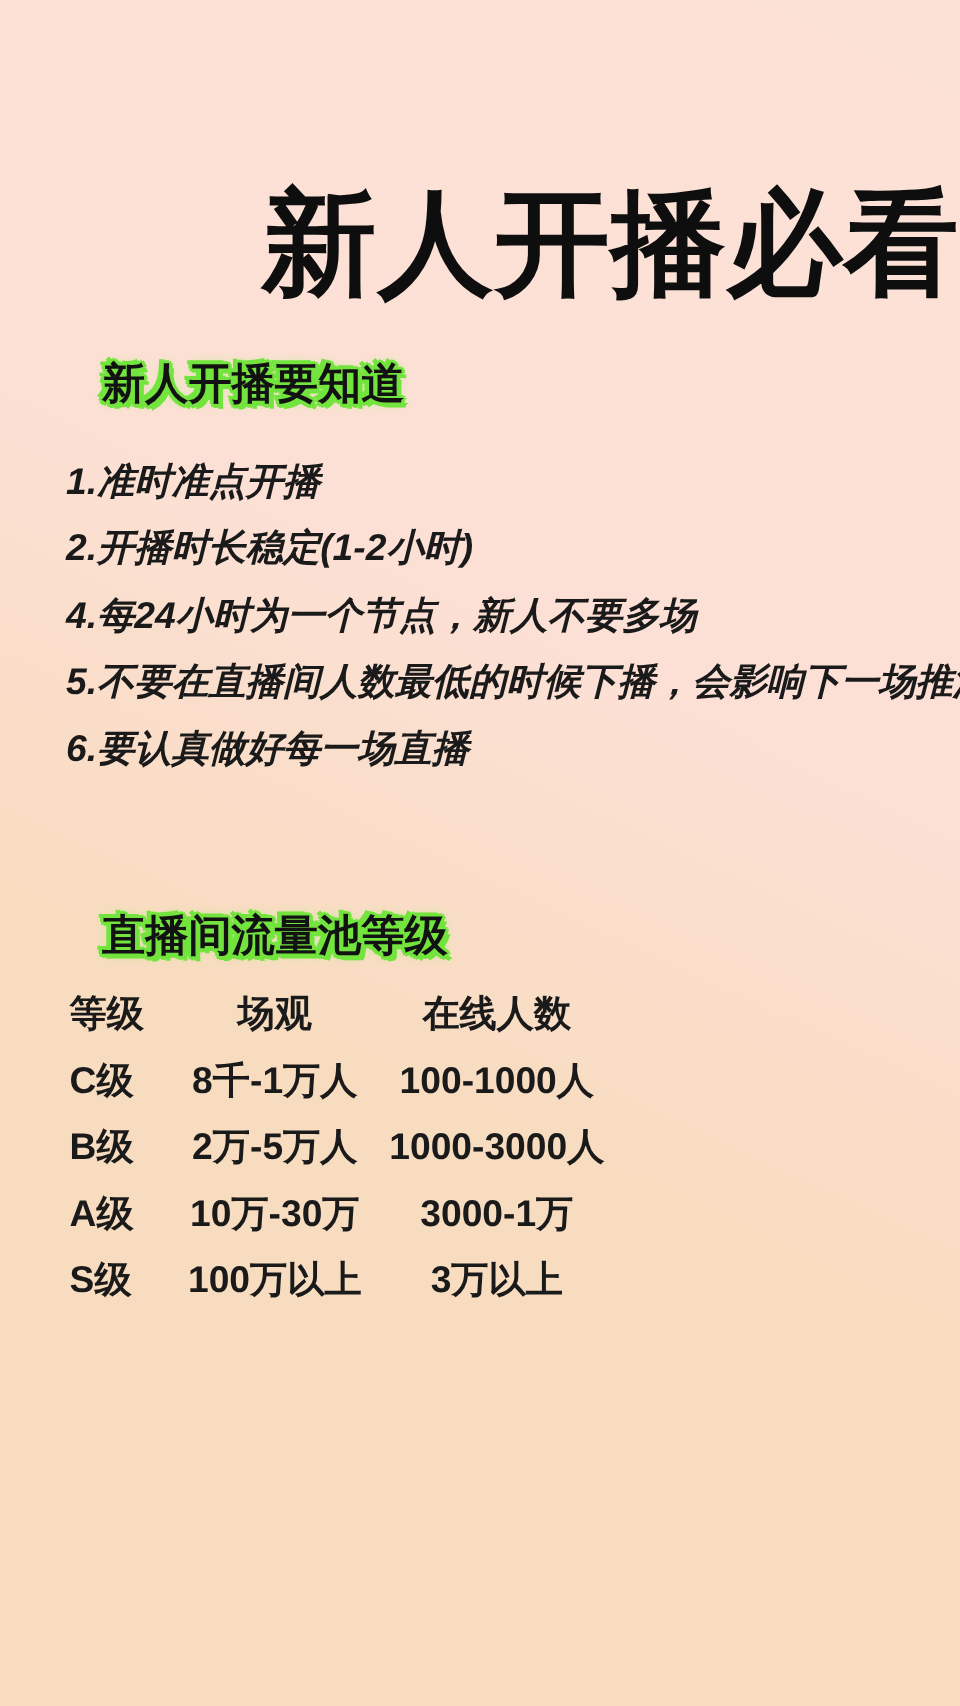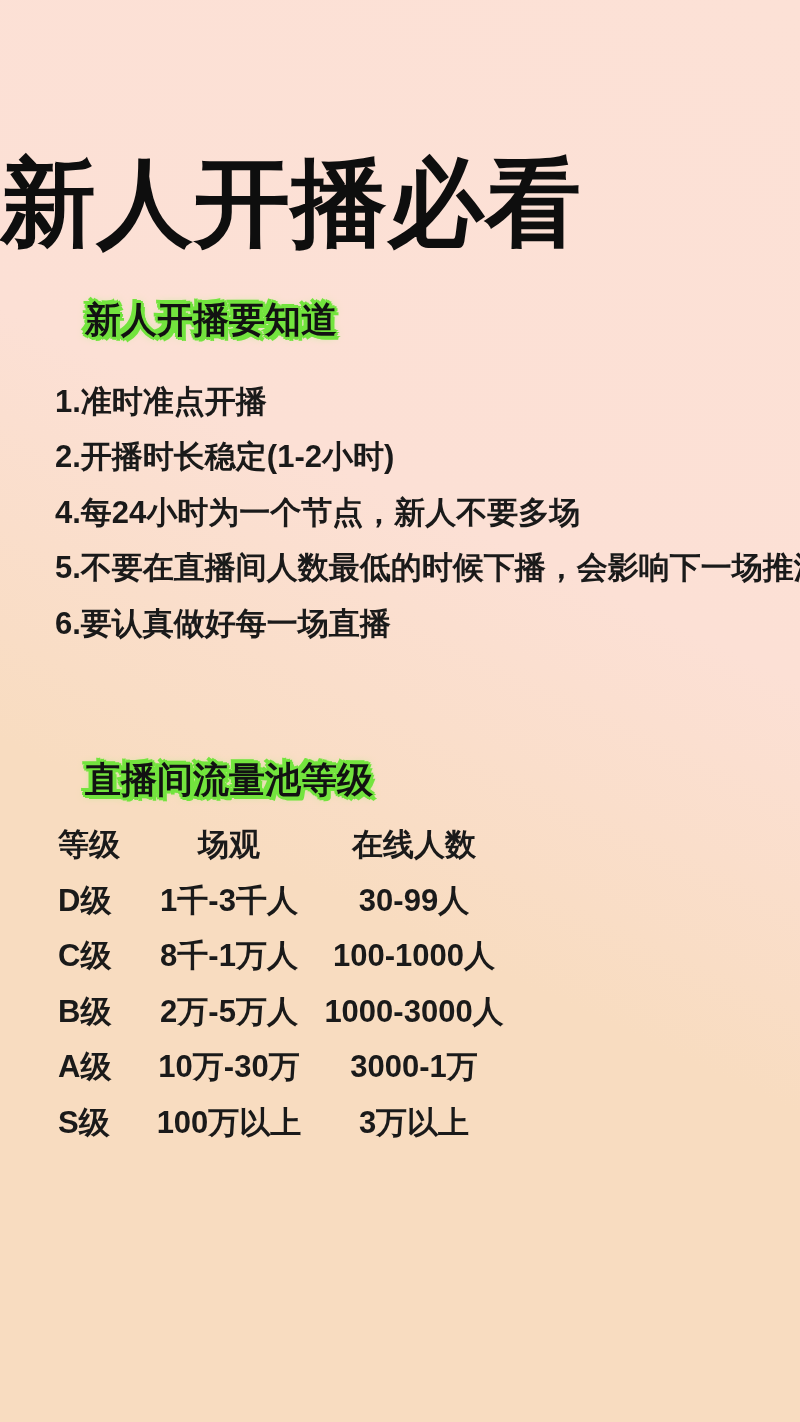--- a/index.html
+++ b/index.html
@@ -11,21 +11,21 @@
     background: linear-gradient(205deg, #fce1d6 0%, #fce0d5 38%, #f8dcc0 62%, #f8dcc0 100%);
     font-family: "Liberation Sans", "DejaVu Sans", sans-serif;
     color: #1a1a1a;
   }
   .main-title {
     position: absolute;
     top: 140px;
     left: 0;
     width: 100%;
     margin: 0;
-    text-align: left;
+    text-align: right;
     font-size: 96px;
     font-weight: 800;
     color: #0e0e0e;
     letter-spacing: 1px;
     white-space: nowrap;
   }
   .section-heading {
     position: absolute;
     left: 85px;
     margin: 0;
@@ -52,20 +52,21 @@
     padding: 0;
     list-style: none;
   }
   .tips-list li {
     height: 55.5px;
     display: flex;
     align-items: center;
     font-size: 31px;
     font-weight: 700;
     white-space: nowrap;
+    font-style: italic;
   }
   .levels-table {
     position: absolute;
     left: 58px;
     top: 824px;
     width: 700px;
   }
   .t-row {
     height: 55.5px;
     display: flex;
@@ -96,25 +97,20 @@
 
   <h2 class="section-heading heading-2">直播间流量池等级</h2>
 
   <div class="levels-table">
     <div class="t-row">
       <span class="c1">等级</span>
       <span class="c2">场观</span>
       <span class="c3">在线人数</span>
     </div>
     <div class="t-row">
-      <span class="c1">D级</span>
-      <span class="c2">1千-3千人</span>
-      <span class="c3">30-99人</span>
-    </div>
-    <div class="t-row">
       <span class="c1">C级</span>
       <span class="c2">8千-1万人</span>
       <span class="c3">100-1000人</span>
     </div>
     <div class="t-row">
       <span class="c1">B级</span>
       <span class="c2">2万-5万人</span>
       <span class="c3">1000-3000人</span>
     </div>
     <div class="t-row">

